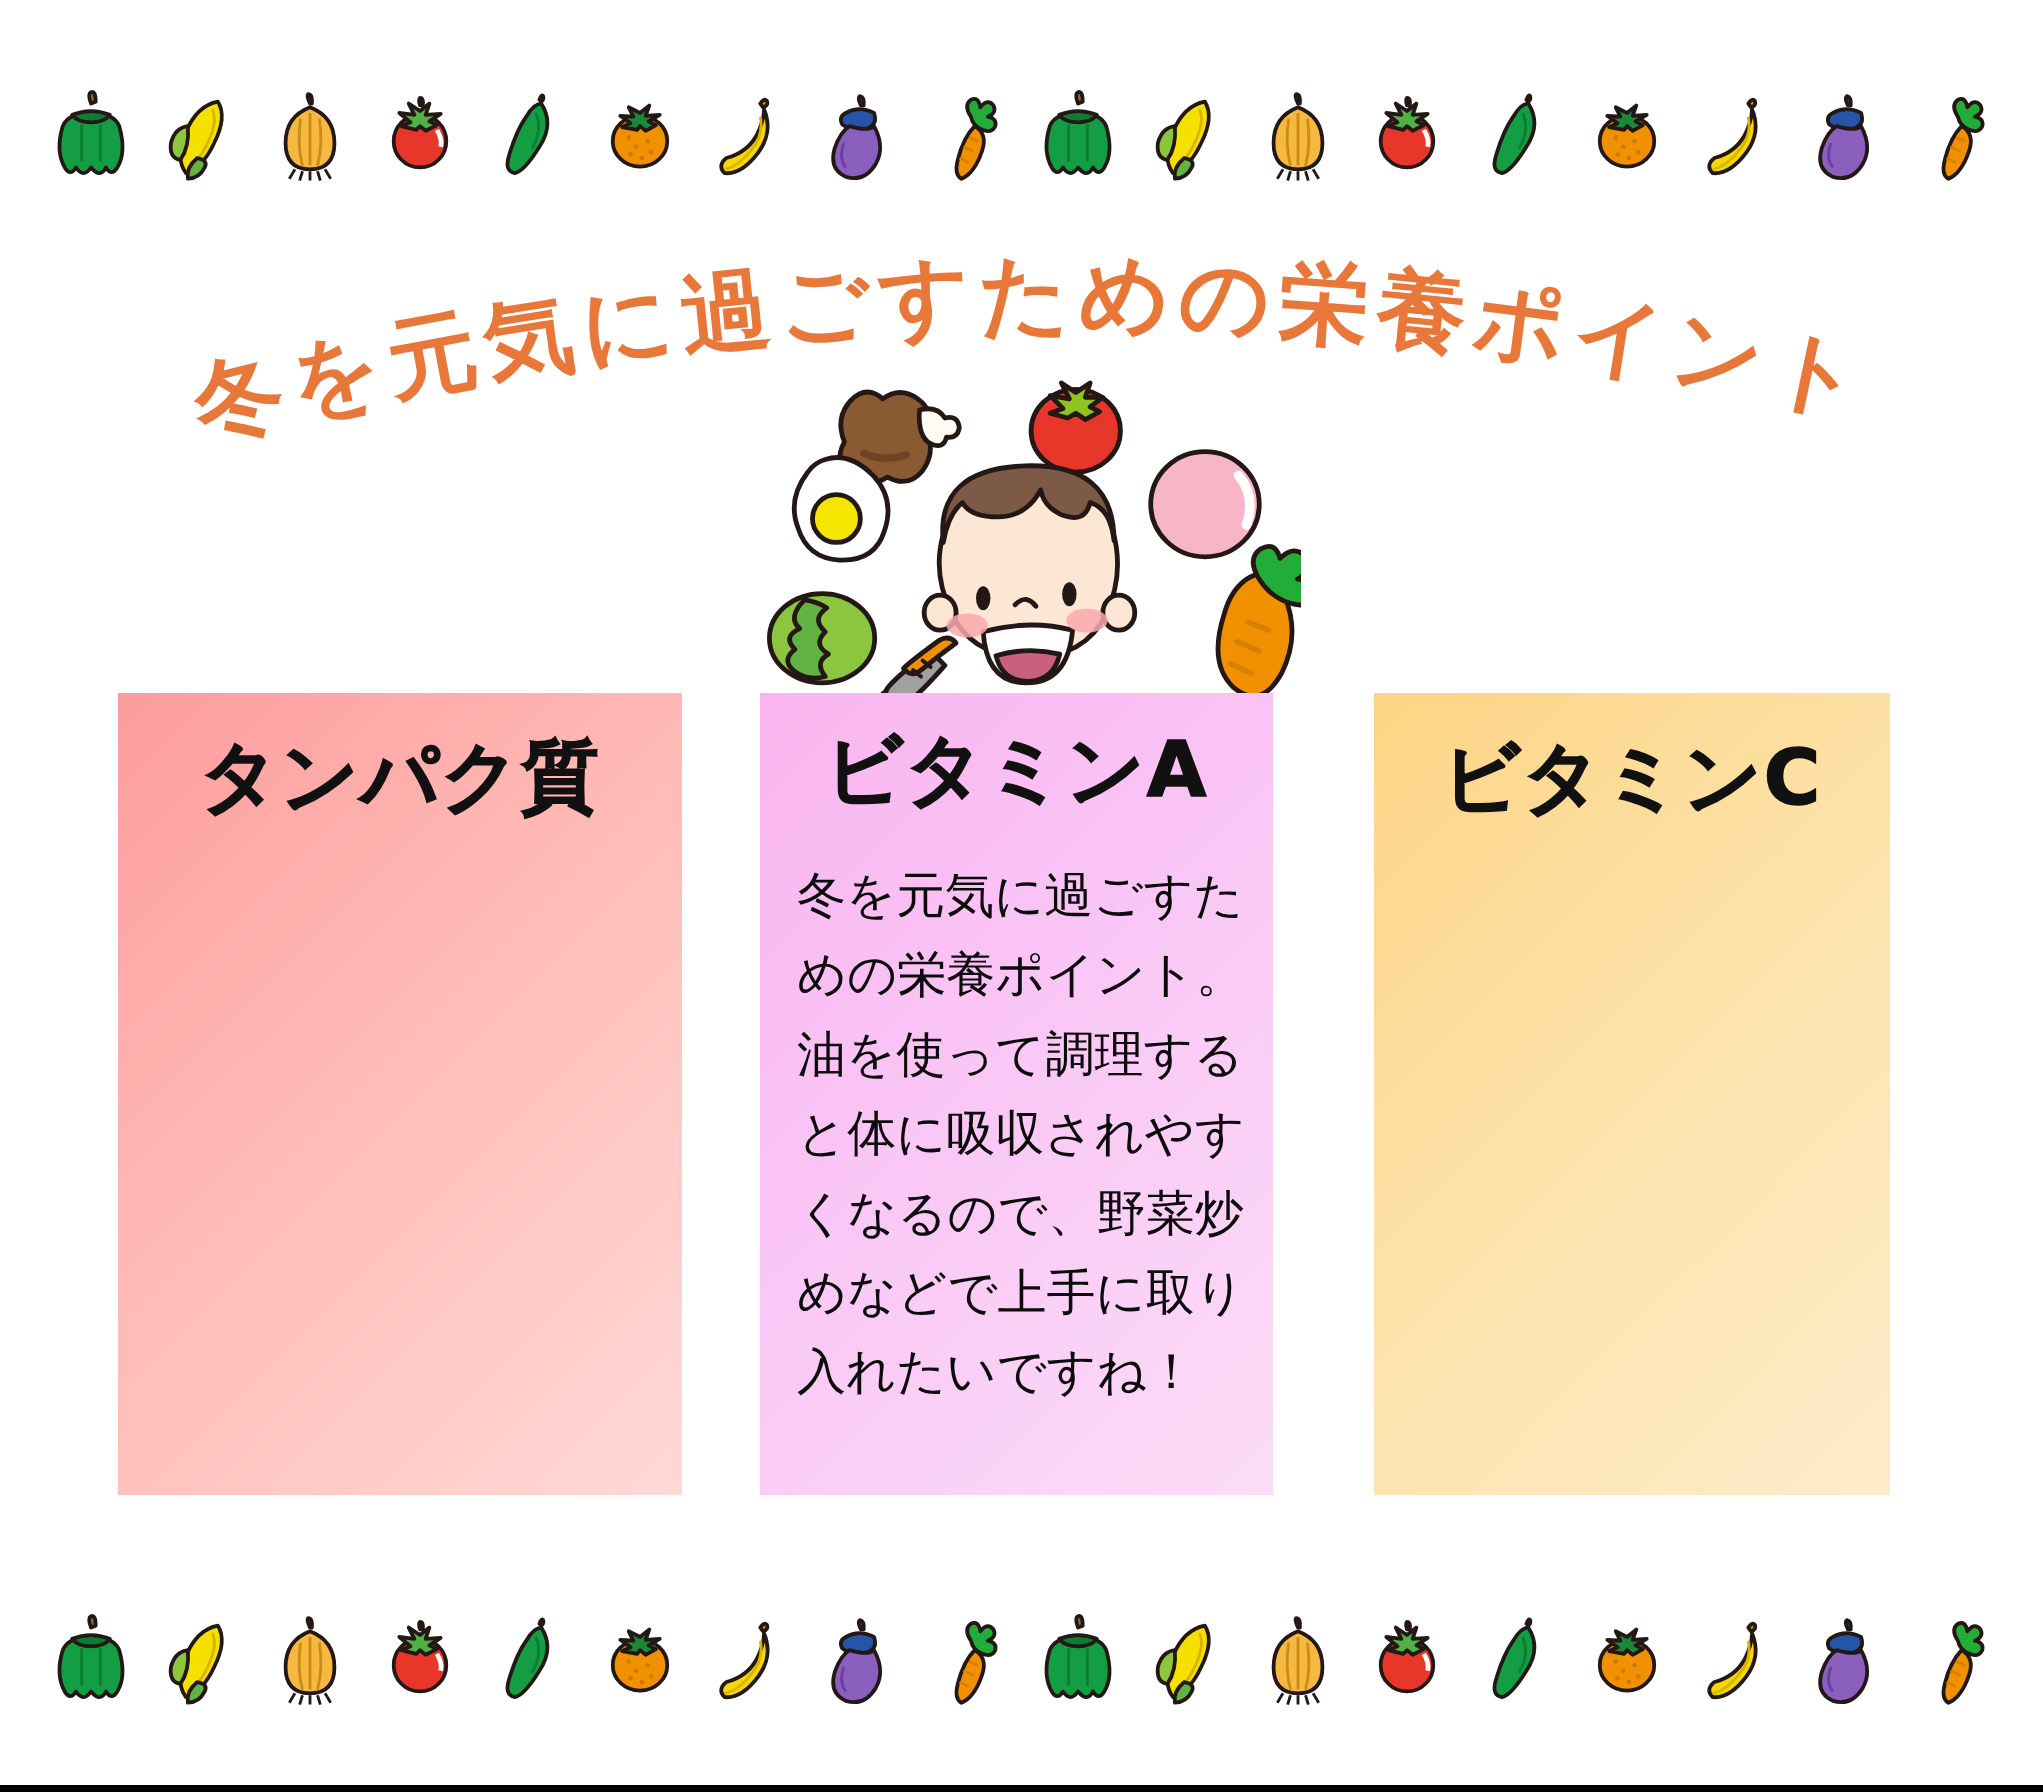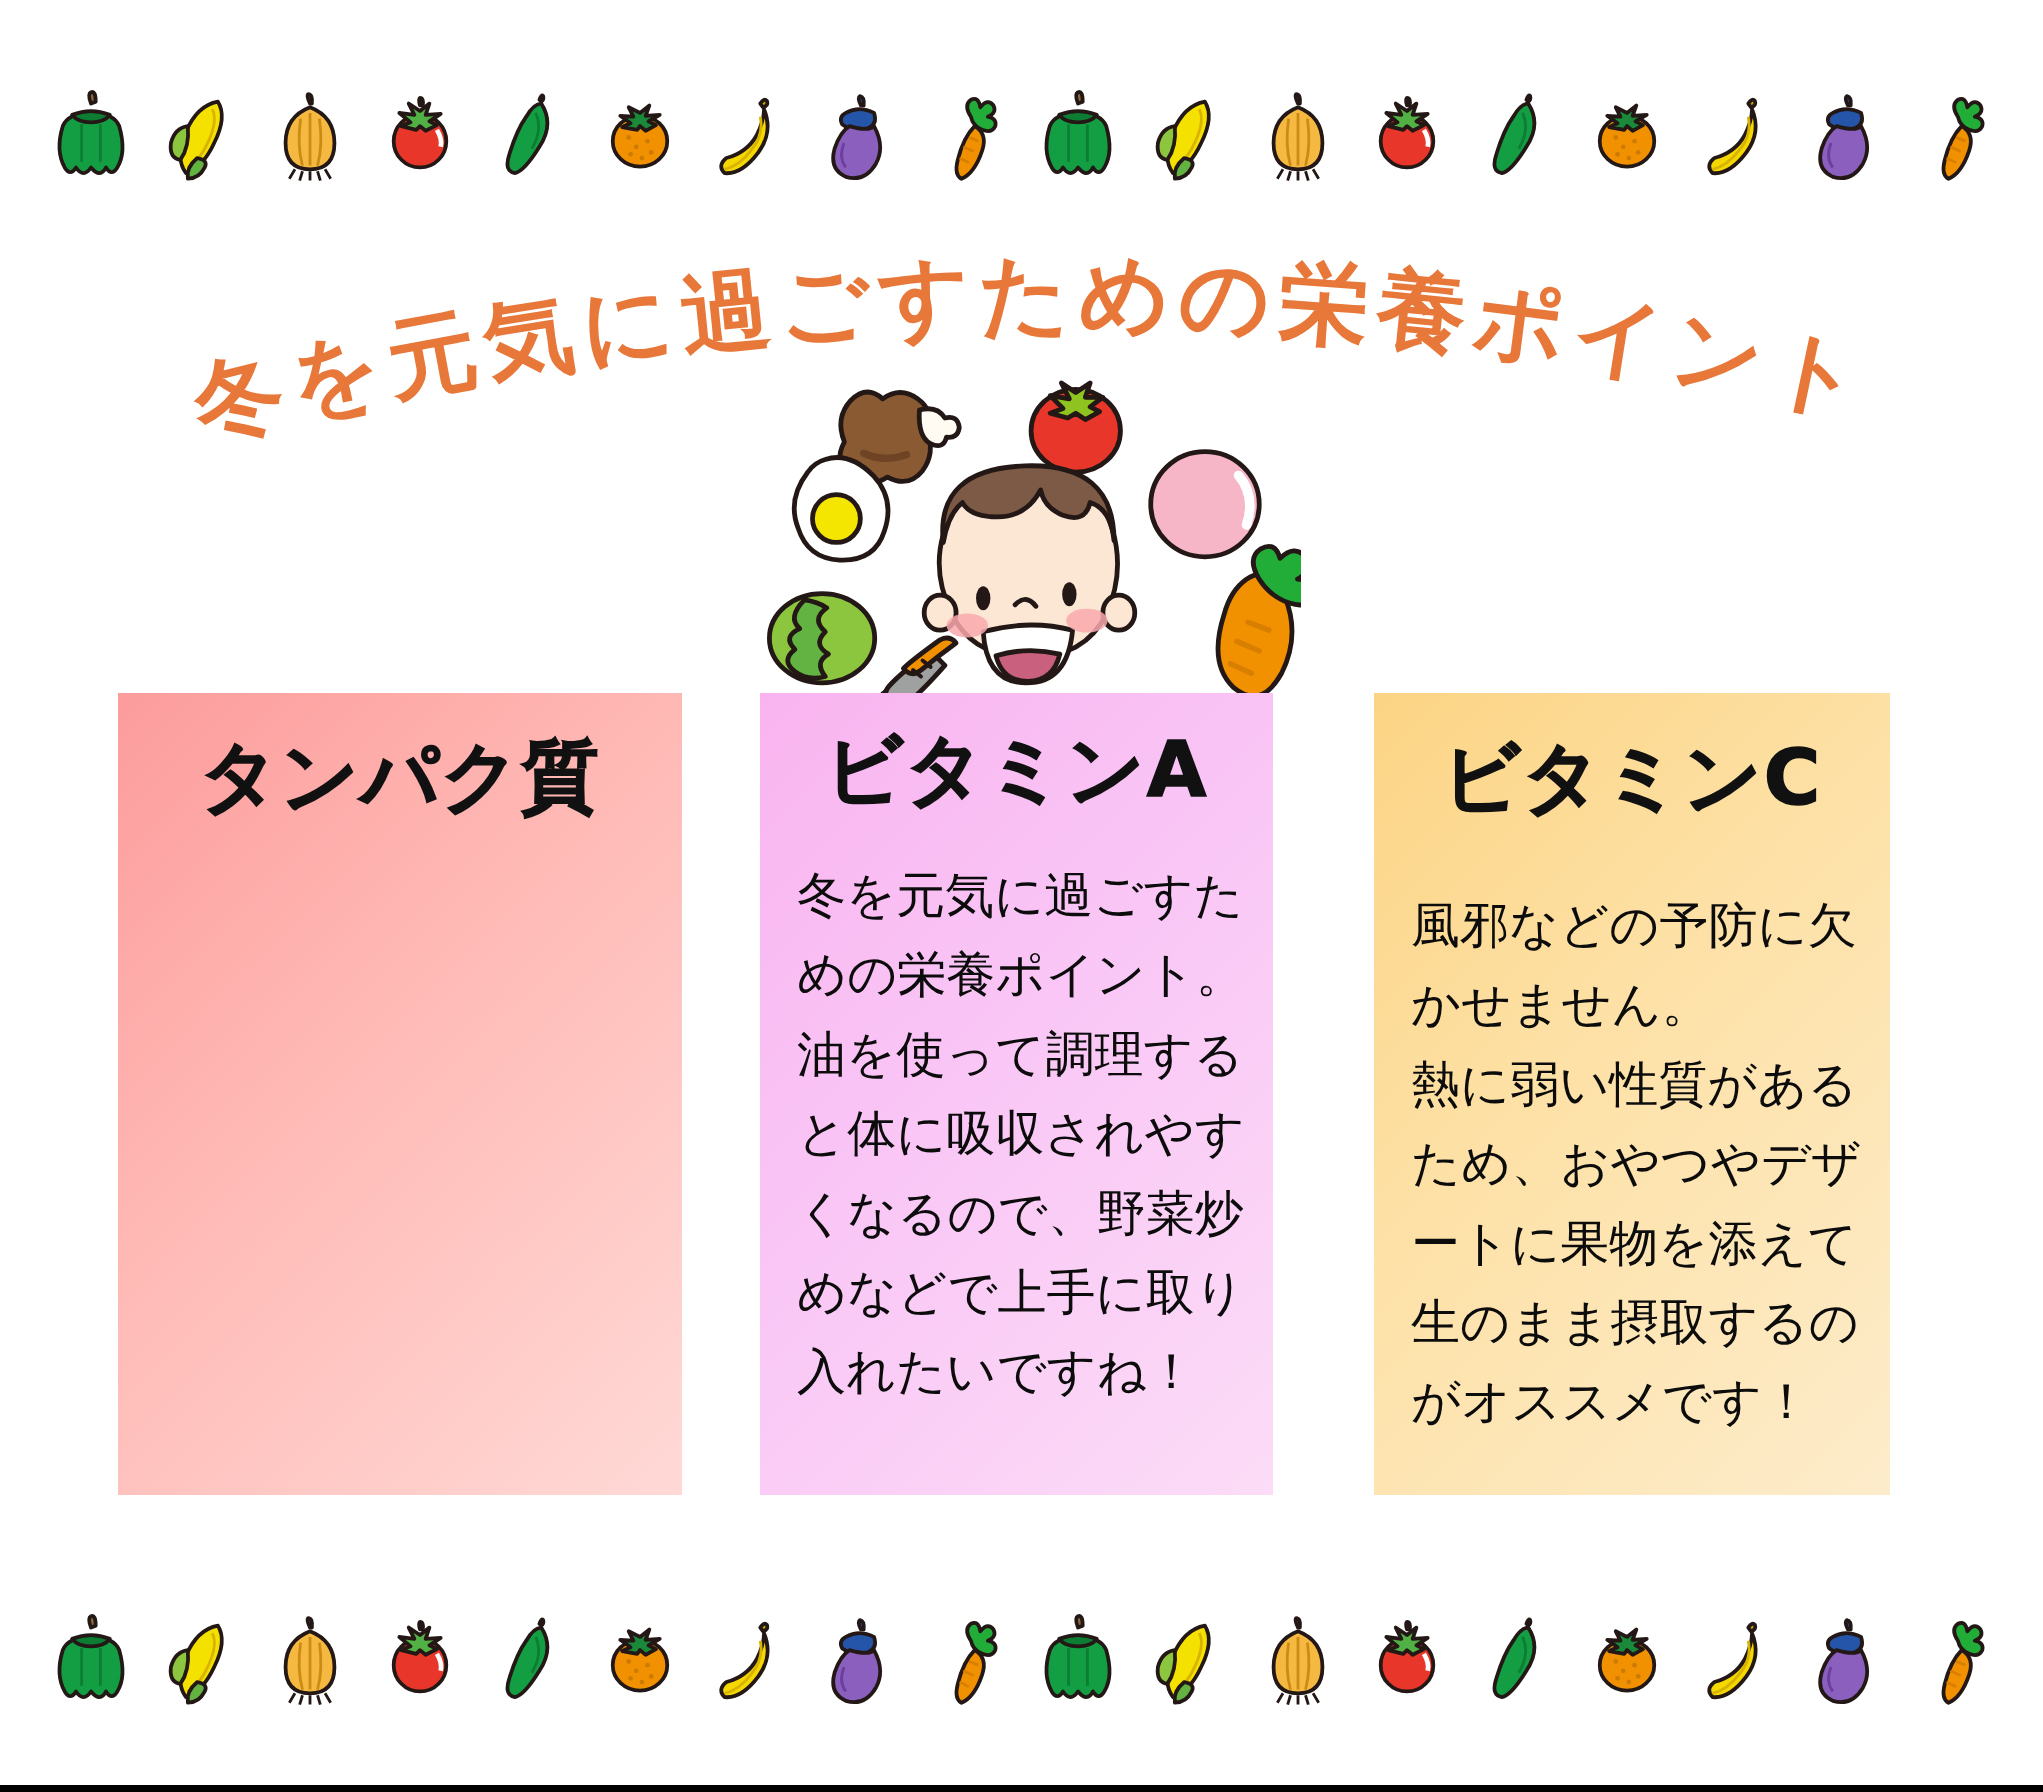--- a/index.html
+++ b/index.html
@@ -385,22 +385,20 @@
   <div class="card c0">
     <div class="card-title">タンパク質</div>
   </div>
   <div class="card c1">
     <div class="card-title">ビタミンA</div>
     <div class="card-body" style="white-space: pre-wrap;">冬を元気に過ごすための栄養ポイント。
 油を使って調理すると体に吸収されやすくなるので、野菜炒めなどで上手に取り入れたいですね！</div>
   </div>
   <div class="card c2">
     <div class="card-title">ビタミンC</div>
-    <div class="card-body" style="white-space: pre-wrap;">風邪などの予防に欠かせません。
-熱に弱い性質があるため、おやつやデザートに果物を添えて生のまま摂取するのがオススメです！</div>
   </div>
 </div>
 
 <div class="veg-border bottom">
     <div class="veg">
       <svg viewBox="0 0 100 100">
         <g stroke="#231815" stroke-width="4" stroke-linejoin="round">
           <path d="M50 16 q-4 -10 0 -12 q5 -2 5 10z" fill="#8a6a3a"></path>
           <path d="M20 40 q6 -14 30 -14 q24 0 30 14 q8 28 -2 44 q-6 10 -12 0 q-6 12 -16 0 q-8 12 -16 0 q-6 10 -12 0 q-10 -18 -2 -44z" fill="#139e43"></path>
           <path d="M30 28 q20 -8 40 0 q-6 8 -20 8 q-14 0 -20 -8z" fill="#0c7d33"></path>

